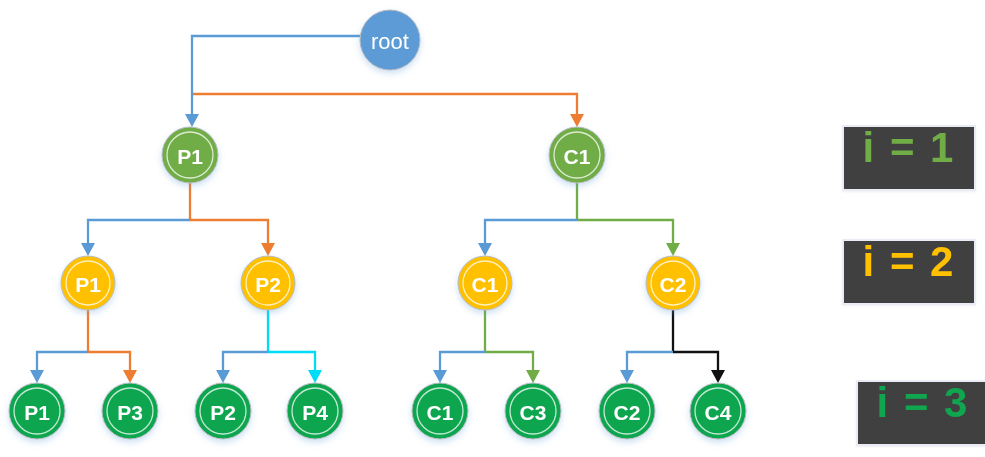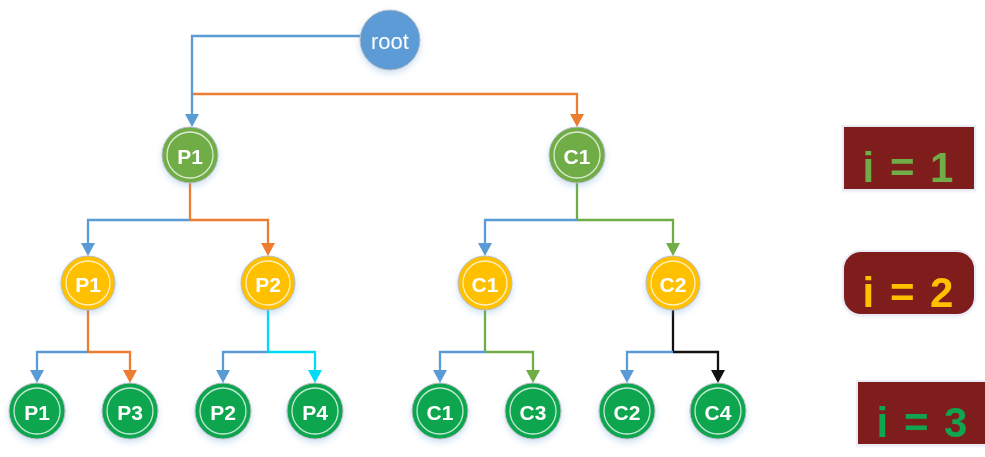--- a/index.html
+++ b/index.html
@@ -15,25 +15,25 @@
     background: #ffffff;
     overflow: hidden;
   }
   #diagram-svg {
     position: absolute;
     left: 0;
     top: 0;
   }
   .legend-box {
     position: absolute;
-    background: #7f1d1d;
+    background: #404040;
     border: 2px solid #e9ecf5;
     box-shadow: 0 1px 2px rgba(120,130,160,0.12);
     display: flex;
-    align-items: flex-end;
+    align-items: flex-start;
     justify-content: center;
     font-weight: bold;
     font-size: 42px;
     letter-spacing: 2px;
     line-height: 1;
     user-select: none;
   }
   .node-label {
     fill: #ffffff;
     text-anchor: middle;
@@ -161,20 +161,20 @@
           <circle cx="718" cy="411" r="23" fill="none" stroke="rgba(255,255,255,0.75)" stroke-width="1.3"></circle>
           <text x="718" y="412" class="node-label" font-size="21" font-weight="bold">C4</text>
         </g>
       </g>
   </svg>
 
   <div>
     <div class="legend-box" id="legend-box-0" style="left: 842px; top: 125px; width: 130px; height: 62px; color: rgb(112, 173, 71); border-color: rgb(233, 236, 245);">
       <span>i = 1</span>
     </div>
-    <div class="legend-box" id="legend-box-1" style="left: 842px; top: 250px; width: 130px; height: 62px; color: rgb(255, 192, 0); border-color: rgb(233, 236, 245); border-radius: 19px;">
+    <div class="legend-box" id="legend-box-1" style="left: 842px; top: 239px; width: 130px; height: 62px; color: rgb(255, 192, 0); border-color: rgb(233, 236, 245);">
       <span>i = 2</span>
     </div>
     <div class="legend-box" id="legend-box-2" style="left: 856px; top: 380px; width: 130px; height: 62px; color: rgb(16, 166, 79); border-color: rgb(233, 236, 245);">
       <span>i = 3</span>
     </div>
   </div>
 </div>
 
 </body></html>

